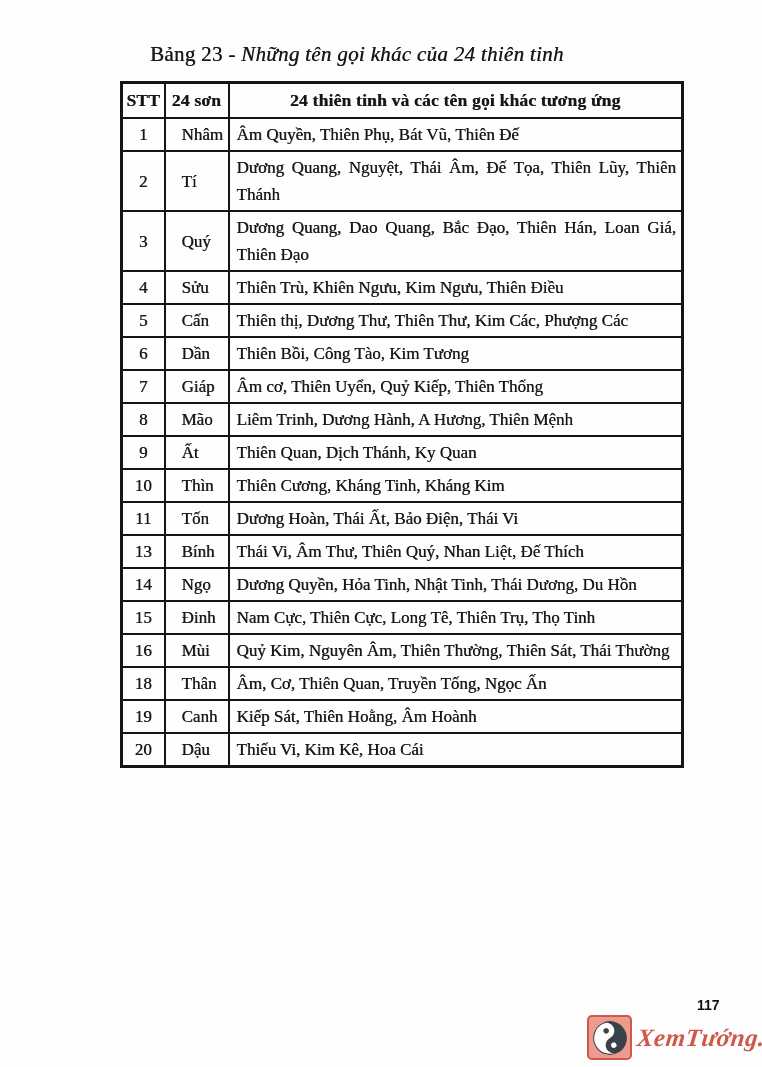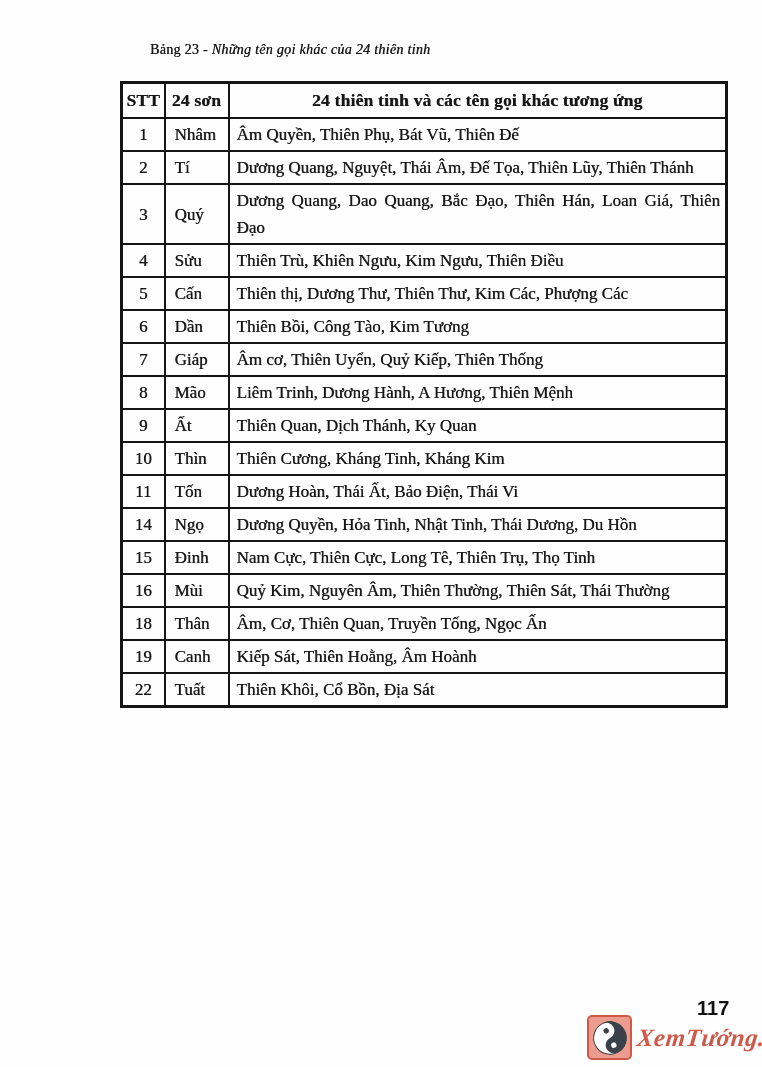--- a/index.html
+++ b/index.html
@@ -7,32 +7,32 @@
     width:762px;height:1067px;
     background:#fefefe;
     position:relative;
     font-family:"Liberation Serif","DejaVu Serif",serif;
     color:#161616;
     overflow:hidden;
   }
   .page-title{
     position:absolute;
     left:150px;top:42px;
-    font-size:14px;
+    font-size:21px;
     letter-spacing:.3px;
     white-space:nowrap;
     text-shadow:.4px 0 0 rgba(0,0,0,.75);
   }
   .page-title .t-italic{font-style:italic;}
   .doc-table-wrap{
     position:absolute;left:120px;top:81px;width:610px;
   }
   table.doc-table{
     border-collapse:collapse;
-    width:608px;
+    width:564px;
     table-layout:fixed;
     border:3px solid #151515;
   }
   col.c-stt{width:43px;}
   col.c-son{width:64px;}
   .doc-table th,.doc-table td{
     border:2px solid #151515;
     vertical-align:middle;
     text-shadow:.4px 0 0 rgba(0,0,0,.7);
   }
@@ -43,28 +43,28 @@
     padding:3px 2px;
     line-height:27px;
     letter-spacing:.2px;
   }
   .doc-table td{
     font-size:17px;
     line-height:27px;
     padding:2px 5px 2px 7px;
   }
   td.col-stt{text-align:center;padding:2px 2px;}
-  td.col-son{padding-left:9px;}
+  td.col-son{padding-left:16px;}
   td.col-names{text-align:justify;}
   .page-number{
     position:absolute;
     left:697px;top:997px;
     font-family:"Liberation Sans","DejaVu Sans",sans-serif;
     font-weight:bold;
-    font-size:20px;
+    font-size:14px;
     color:#111;
   }
   .watermark{
     position:absolute;
     left:587px;top:1015px;
     display:flex;align-items:center;gap:5px;
   }
   .wm-logo{
     width:45px;height:45px;
     background:#ec9c8e;
@@ -154,20 +154,25 @@
           <td class="col-stt">10</td>
           <td class="col-son">Thìn</td>
           <td class="col-names">Thiên Cương, Kháng Tinh, Kháng Kim</td>
         </tr>
         <tr>
           <td class="col-stt">11</td>
           <td class="col-son">Tốn</td>
           <td class="col-names">Dương Hoàn, Thái Ất, Bảo Điện, Thái Vi</td>
         </tr>
         <tr>
+          <td class="col-stt">13</td>
+          <td class="col-son">Bính</td>
+          <td class="col-names">Thái Vi, Âm Thư, Thiên Quý, Nhan Liệt, Đế Thích</td>
+        </tr>
+        <tr>
           <td class="col-stt">14</td>
           <td class="col-son">Ngọ</td>
           <td class="col-names">Dương Quyền, Hỏa Tinh, Nhật Tinh, Thái Dương, Du Hồn</td>
         </tr>
         <tr>
           <td class="col-stt">15</td>
           <td class="col-son">Đinh</td>
           <td class="col-names">Nam Cực, Thiên Cực, Long Tê, Thiên Trụ, Thọ Tinh</td>
         </tr>
         <tr>
@@ -179,23 +184,23 @@
           <td class="col-stt">18</td>
           <td class="col-son">Thân</td>
           <td class="col-names">Âm, Cơ, Thiên Quan, Truyền Tống, Ngọc Ấn</td>
         </tr>
         <tr>
           <td class="col-stt">19</td>
           <td class="col-son">Canh</td>
           <td class="col-names">Kiếp Sát, Thiên Hoằng, Âm Hoành</td>
         </tr>
         <tr>
-          <td class="col-stt">22</td>
-          <td class="col-son">Tuất</td>
-          <td class="col-names">Thiên Khôi, Cổ Bồn, Địa Sát</td>
+          <td class="col-stt">20</td>
+          <td class="col-son">Dậu</td>
+          <td class="col-names">Thiếu Vi, Kim Kê, Hoa Cái</td>
         </tr>
       </tbody>
   </table>
 </div>
 
 <div class="page-number">117</div>
 
 <div class="watermark">
   <span class="wm-logo">
     <svg width="34" height="34" viewBox="0 0 100 100" aria-hidden="true">

